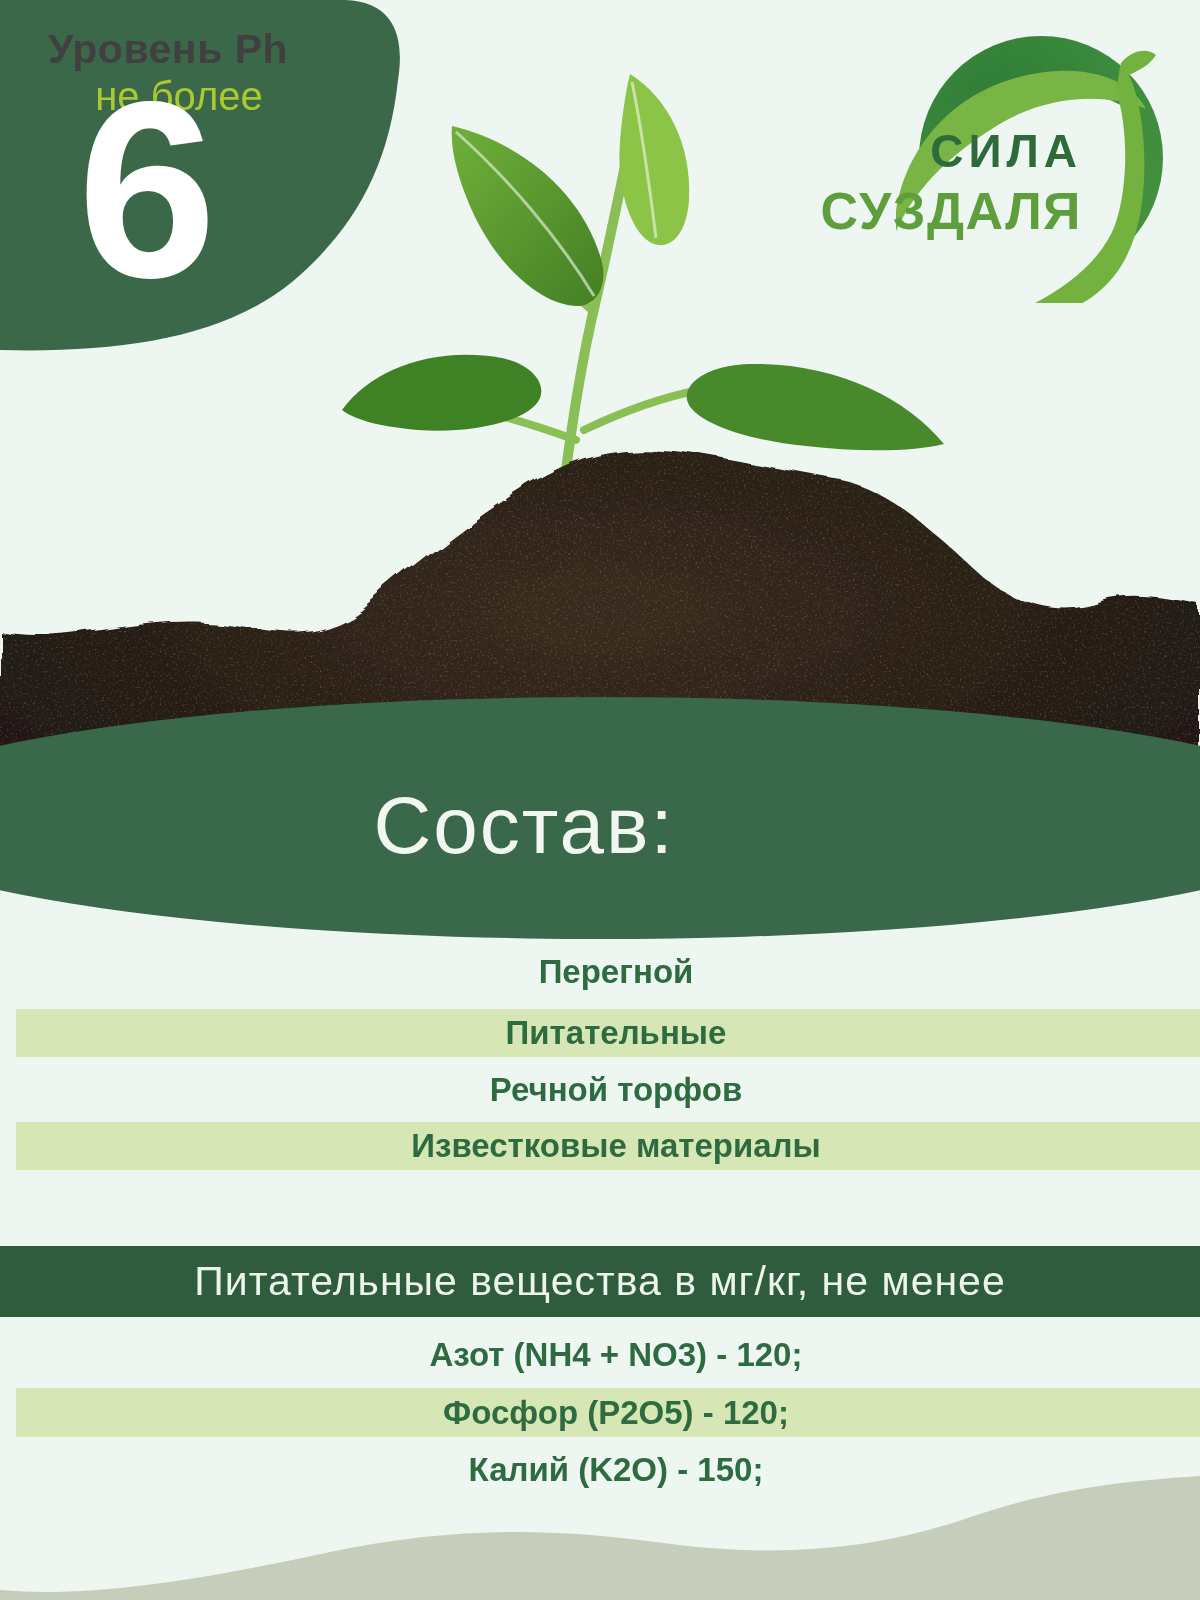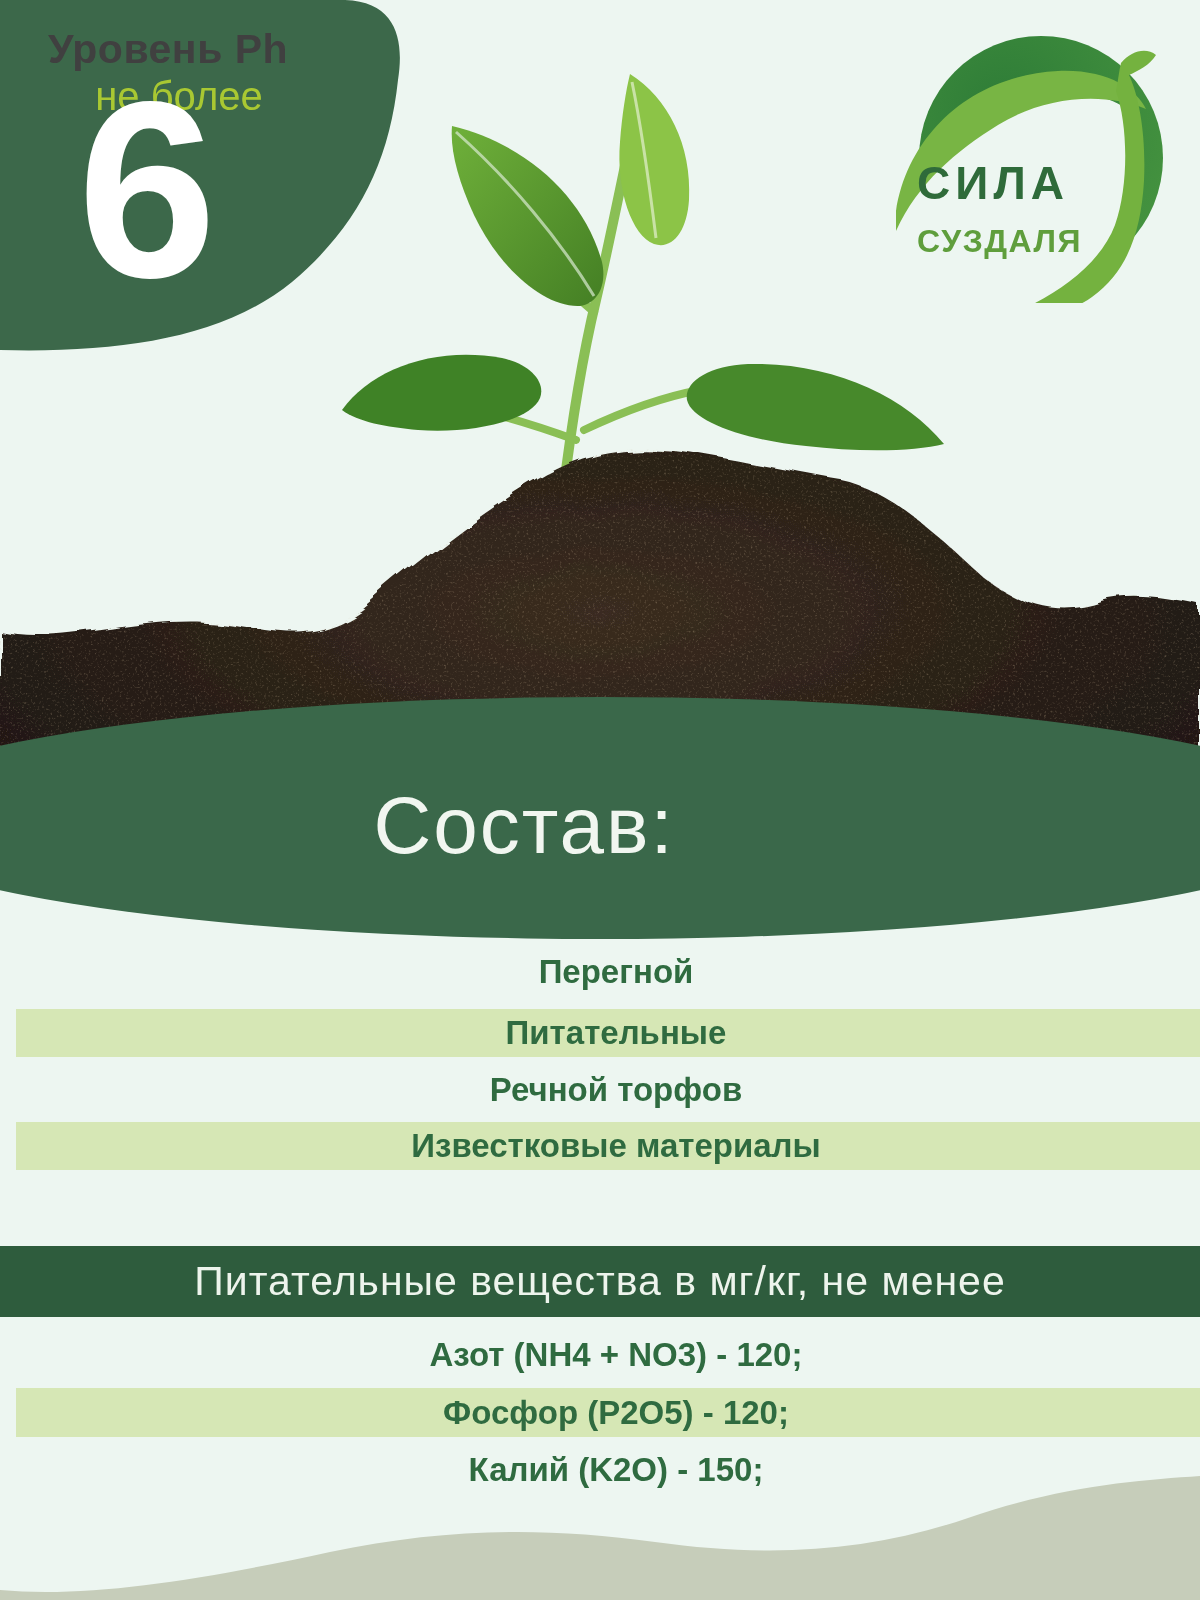--- a/index.html
+++ b/index.html
@@ -15,23 +15,23 @@
 
   
   .ph-title{position:absolute;left:0;top:26px;width:336px;text-align:center;
     color:#404040;font-size:41px;font-weight:700;letter-spacing:0.5px;}
   .ph-sub{position:absolute;left:16px;top:74px;width:326px;text-align:center;
     color:#a9c832;font-size:40px;font-weight:400;}
   .ph-number{position:absolute;left:0;top:66px;width:294px;text-align:center;
     color:#ffffff;font-size:250px;font-weight:700;line-height:1;}
 
   
-  .logo-text{position:absolute;right:118px;top:160px;line-height:1.0;}
+  .logo-text{position:absolute;right:118px;top:128px;text-align:right;line-height:1.0;}
   .logo-line1{font-size:46px;font-weight:600;color:#2f6b3a;letter-spacing:5px;}
-  .logo-line2{font-size:32px;font-weight:600;color:#5f9e3c;letter-spacing:1.5px;margin-top:19px;}
+  .logo-line2{font-size:52px;font-weight:600;color:#5f9e3c;letter-spacing:1.5px;margin-top:11px;}
 
   
   .sostav{position:absolute;left:0;top:780px;width:1048px;text-align:center;
     color:#f1f6f0;font-size:80px;font-weight:300;letter-spacing:2px;}
 
   
   .row{position:absolute;left:16px;width:1200px;height:48px;
     display:flex;align-items:center;justify-content:center;
     color:#2f6b40;font-size:33px;font-weight:700;}
   .striped{background:#d6e7b5;}

